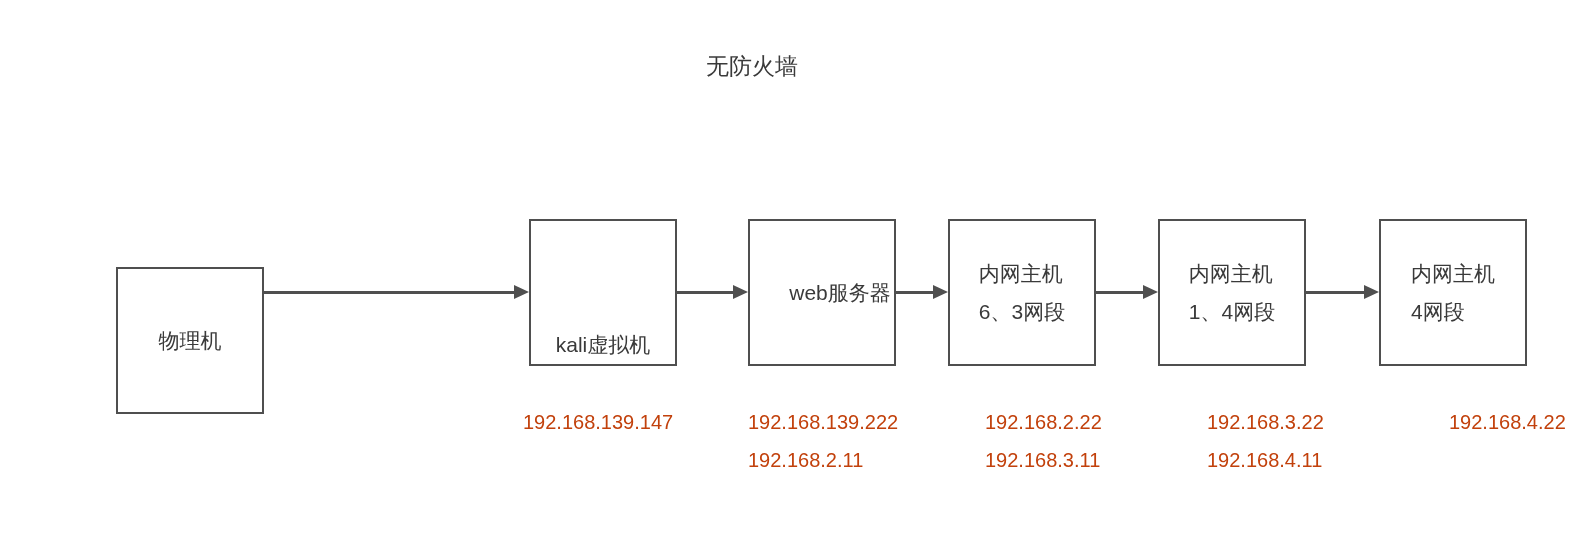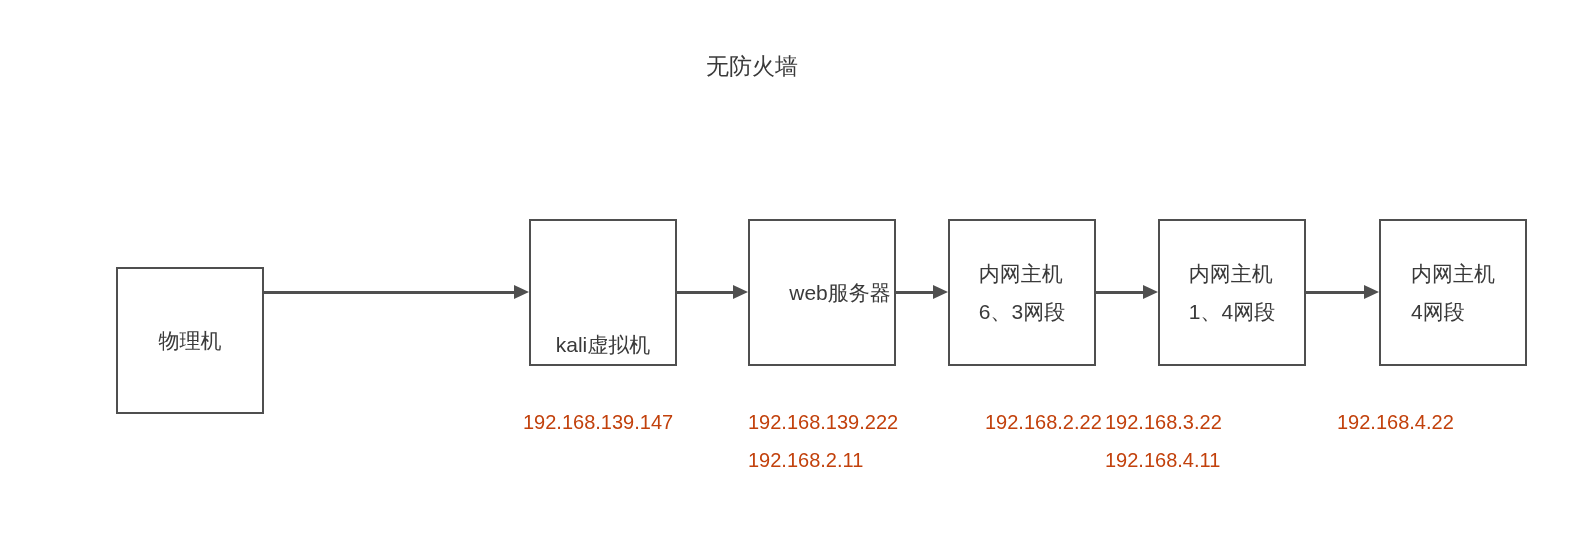--- a/index.html
+++ b/index.html
@@ -78,22 +78,22 @@
     top: 403px;
     font-size: 20px;
     line-height: 38px;
     color: #c2410c;
     text-align: left;
     white-space: nowrap;
   }
   .ip2 { left: 523px; }
   .ip3 { left: 748px; }
   .ip4 { left: 985px; }
-  .ip5 { left: 1105px; }
-  .ip6 { left: 1337px; }
+  .ip5 { left: 1207px; }
+  .ip6 { left: 1449px; }
 </style>
 </head>
 <body>
 
 <div class="canvas">
 
   <div class="title">无防火墙</div>
 
   <div class="node n1">
     <div class="label">
@@ -144,20 +144,21 @@
     <div>192.168.139.147</div>
   </div>
 
   <div class="ips ip3">
     <div>192.168.139.222</div>
     <div>192.168.2.11</div>
   </div>
 
   <div class="ips ip4">
     <div>192.168.2.22</div>
+    <div>192.168.3.11</div>
   </div>
 
   <div class="ips ip5">
     <div>192.168.3.22</div>
     <div>192.168.4.11</div>
   </div>
 
   <div class="ips ip6">
     <div>192.168.4.22</div>
   </div>

